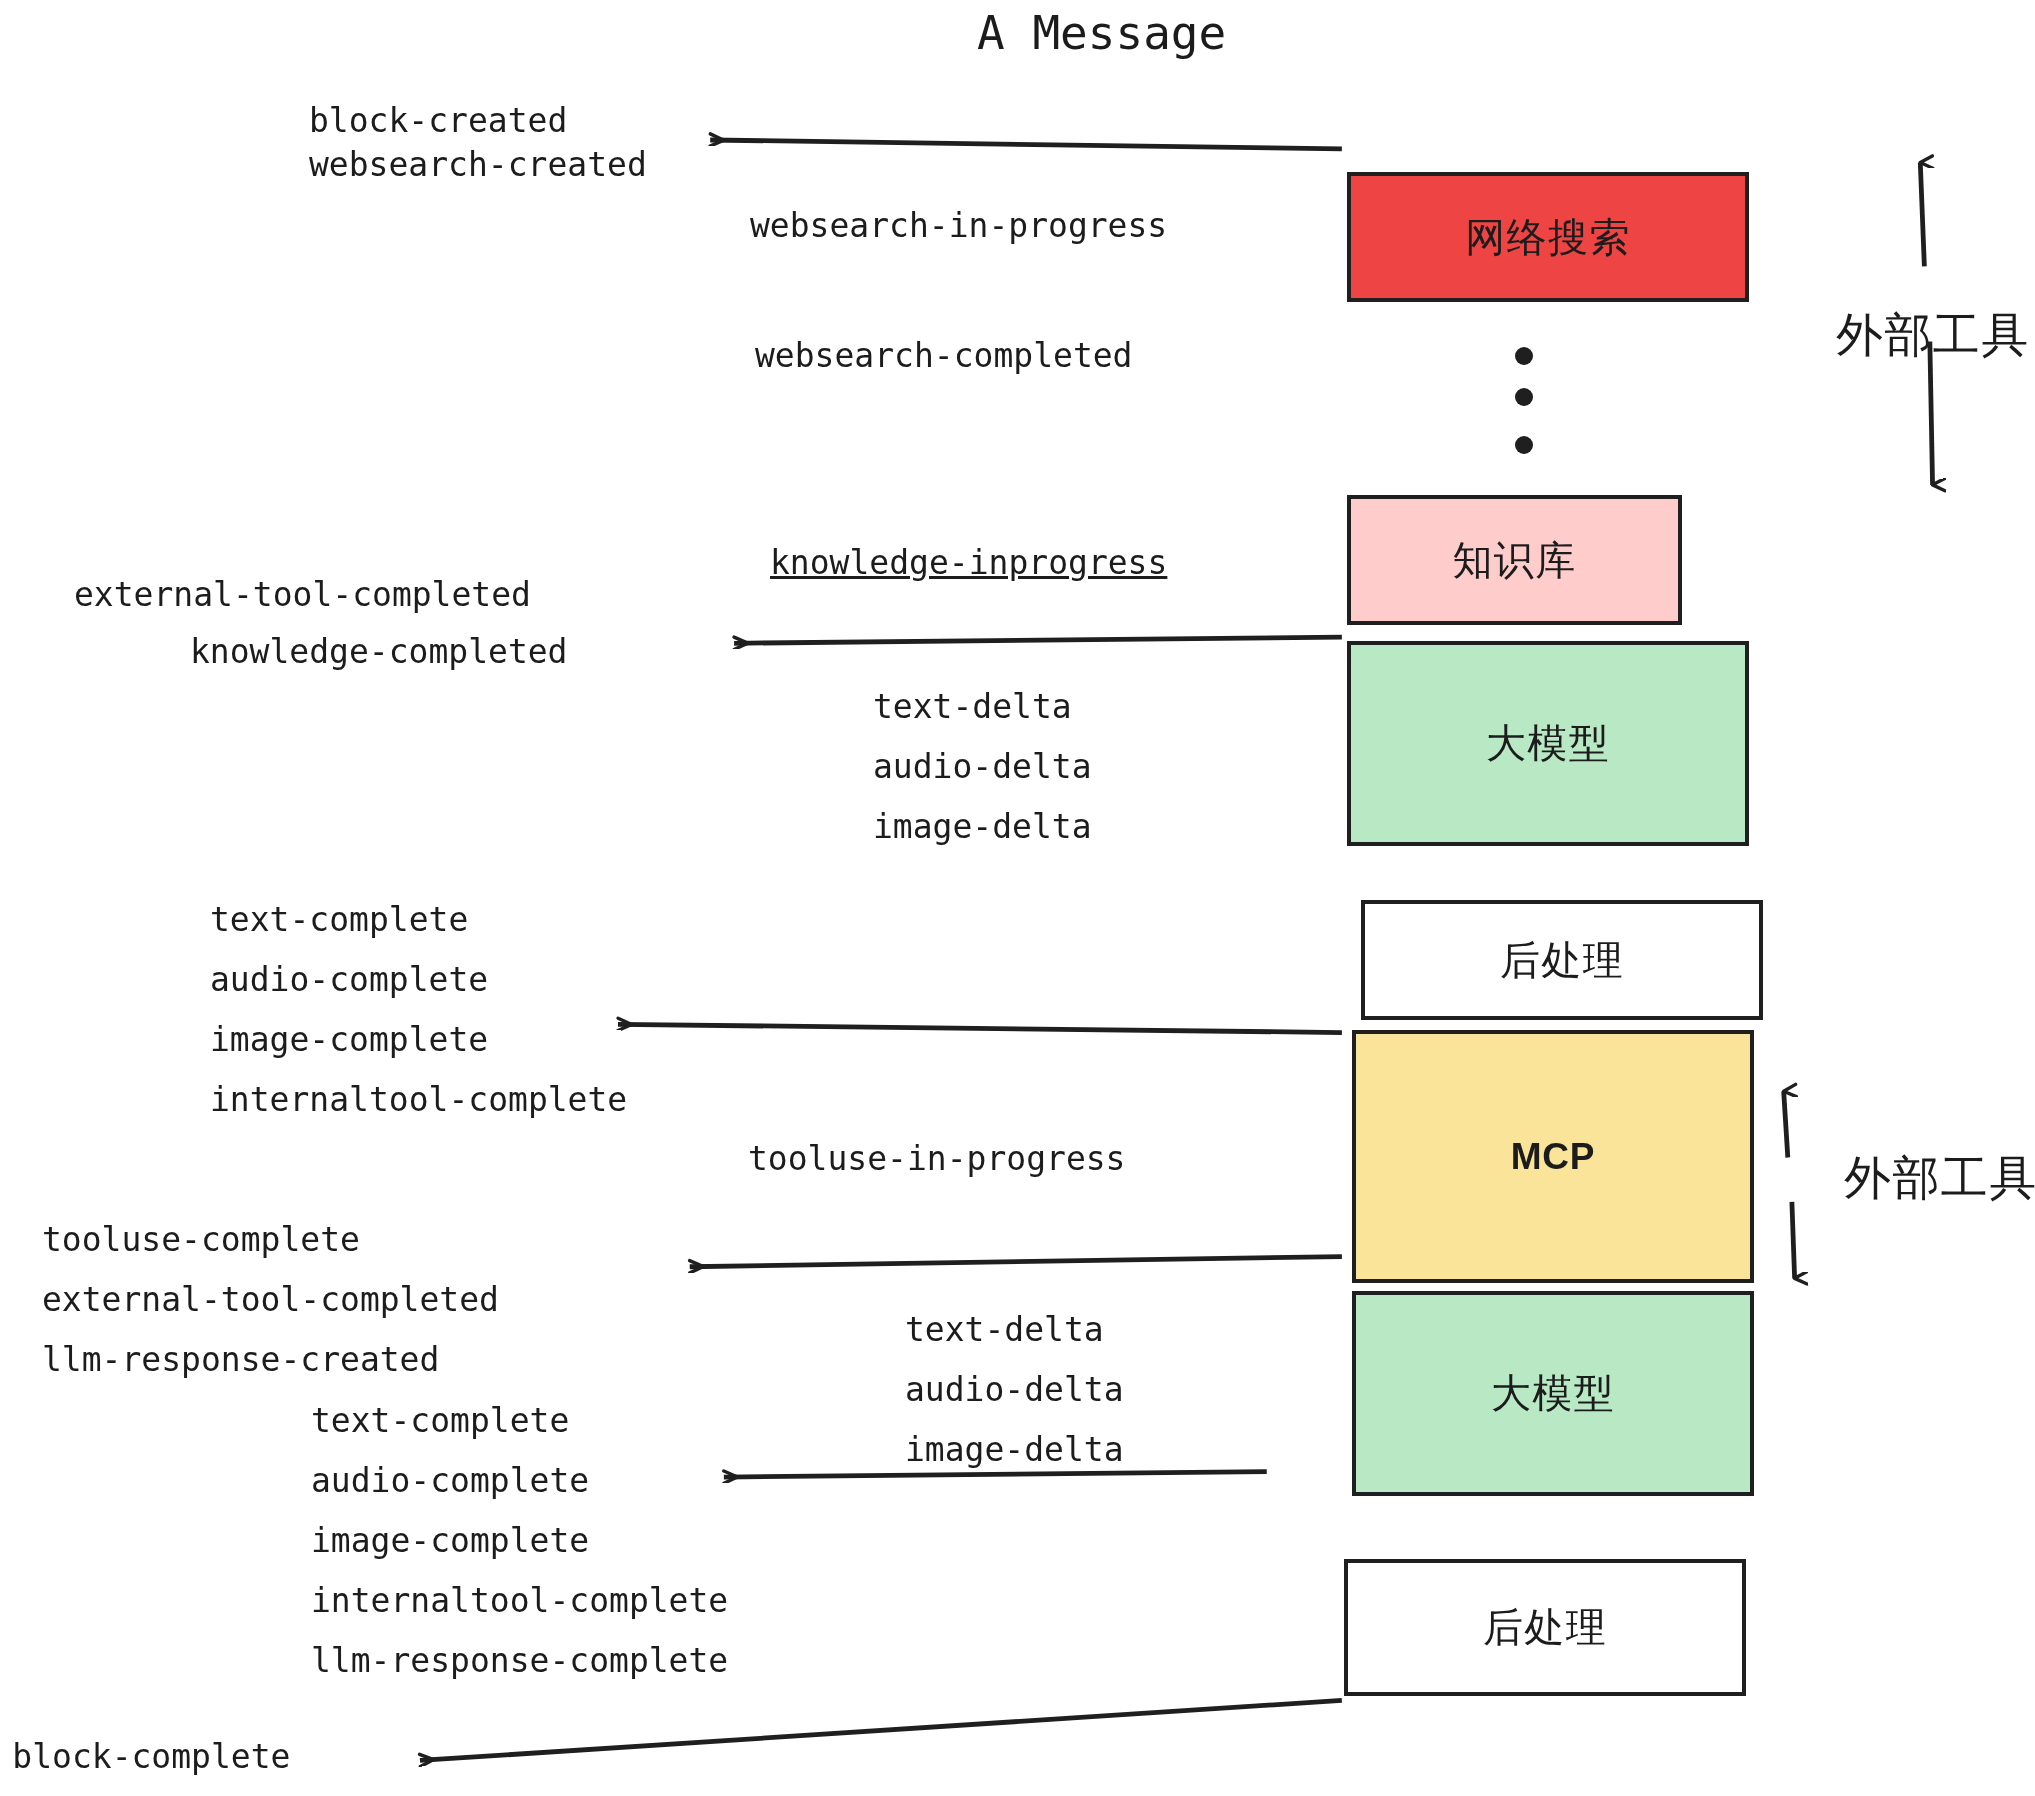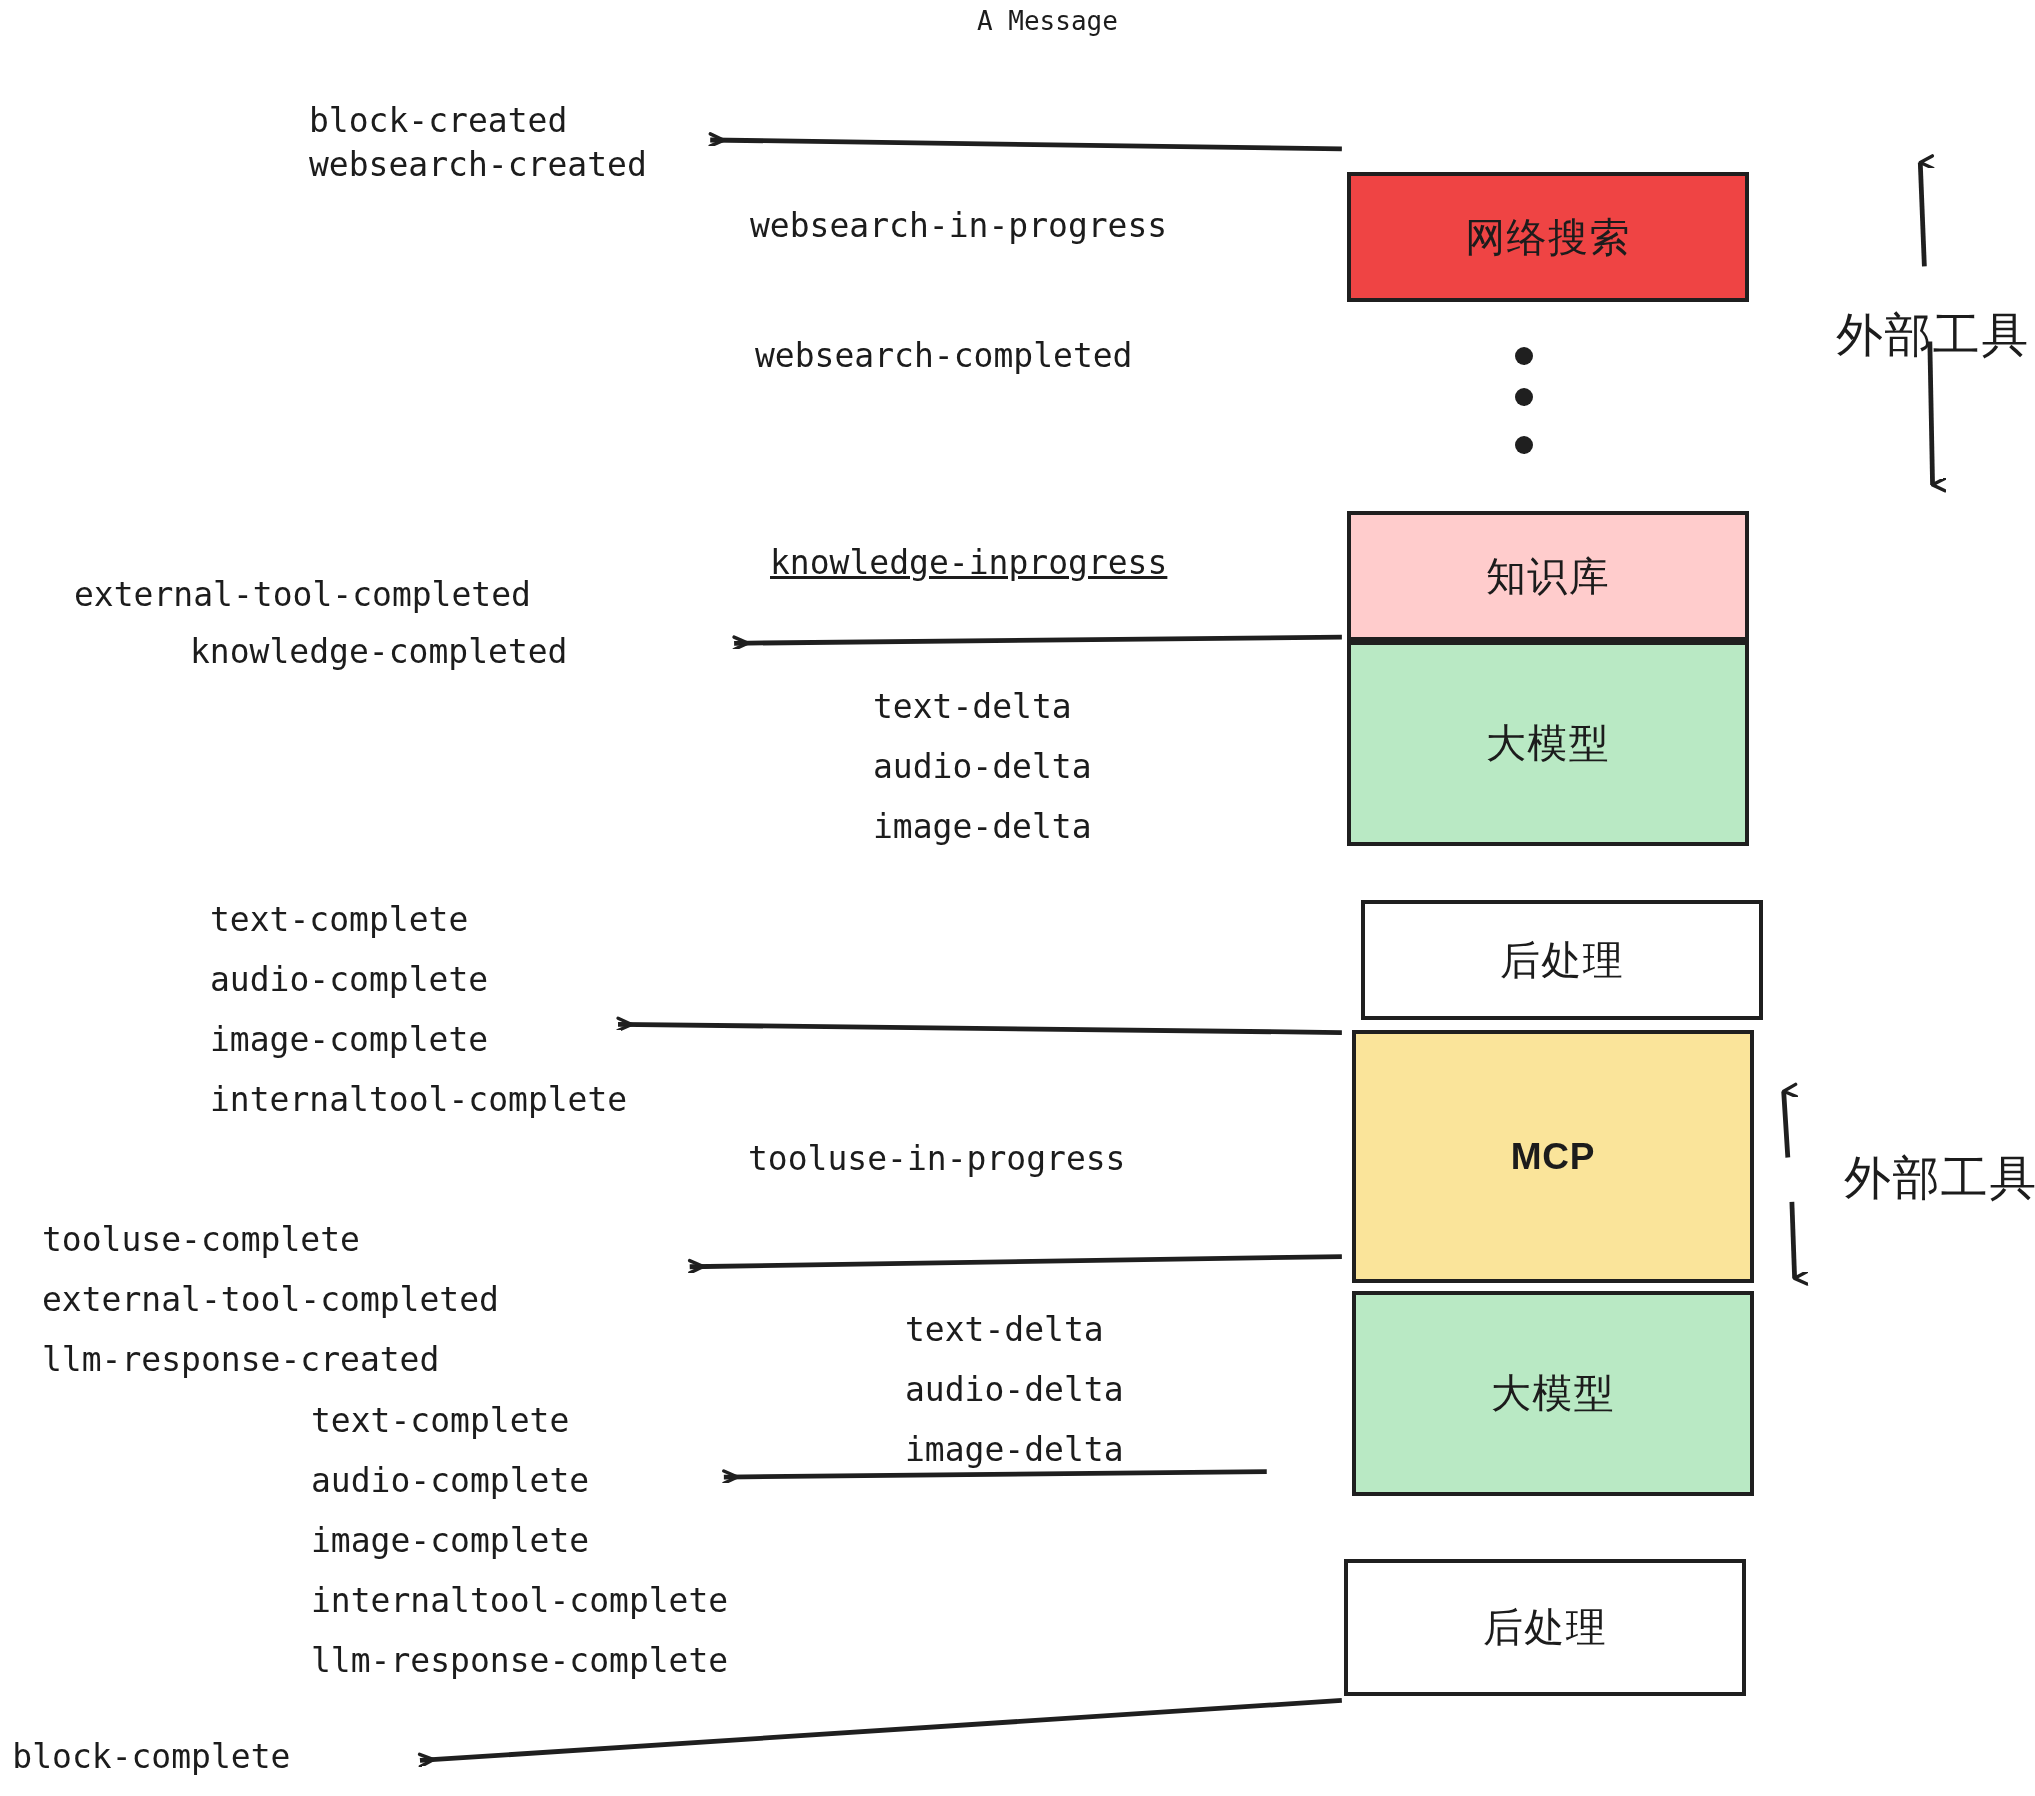--- a/index.html
+++ b/index.html
@@ -25,21 +25,21 @@
     font-family: "DejaVu Sans Mono", monospace;
     font-size: 33px;
     color: #1c1c1c;
     white-space: nowrap;
     letter-spacing: 0px;
     line-height: 1;
   }
   .title {
     position: absolute;
     font-family: "DejaVu Sans Mono", monospace;
-    font-size: 26px;
+    font-size: 46px;
     color: #1c1c1c;
     white-space: nowrap;
   }
   .box {
     position: absolute;
     border: 4.1px solid #1f1f1f;
     box-sizing: border-box;
     display: flex;
     align-items: center;
     justify-content: center;
@@ -120,21 +120,21 @@
   </svg>
 
   <div class="box" style="left:1347px; top:172px; width:402px; height:130px; background:#ef4444;">
     <span>网络搜索</span>
   </div>
 
   <div class="dot" style="left:1515px; top:347px;"></div>
   <div class="dot" style="left:1515px; top:388px;"></div>
   <div class="dot" style="left:1515px; top:436px;"></div>
 
-  <div class="box" style="left:1347px; top:511px; width:402px; height:130px; background:#FFCCCC;">
+  <div class="box" style="left:1347px; top:495px; width:335px; height:130px; background:#FFCCCC;">
     <span>知识库</span>
   </div>
 
   <div class="box" style="left:1347px; top:641px; width:402px; height:205px; background:#B9E9C4;">
     <span>大模型</span>
   </div>
 
   <div class="box" style="left:1361px; top:900px; width:402px; height:120px; background:#FFFFFF;">
     <span>后处理</span>
   </div>

